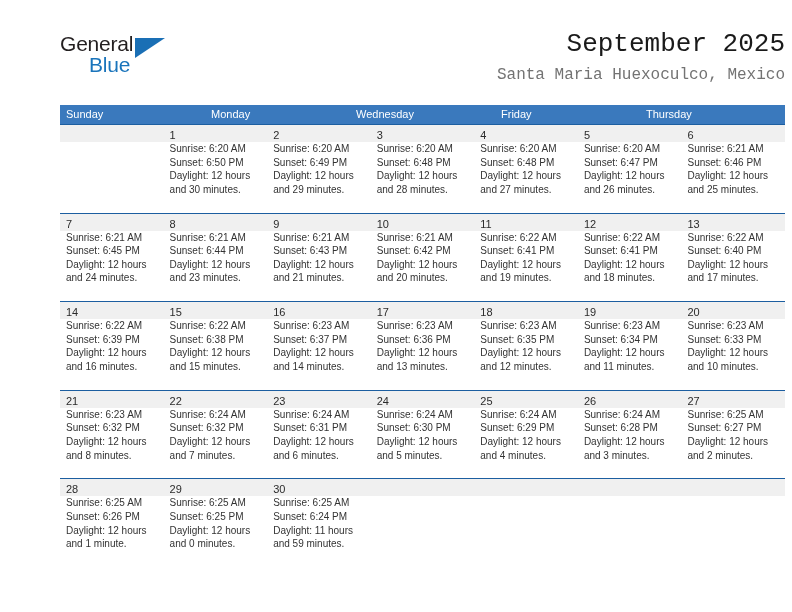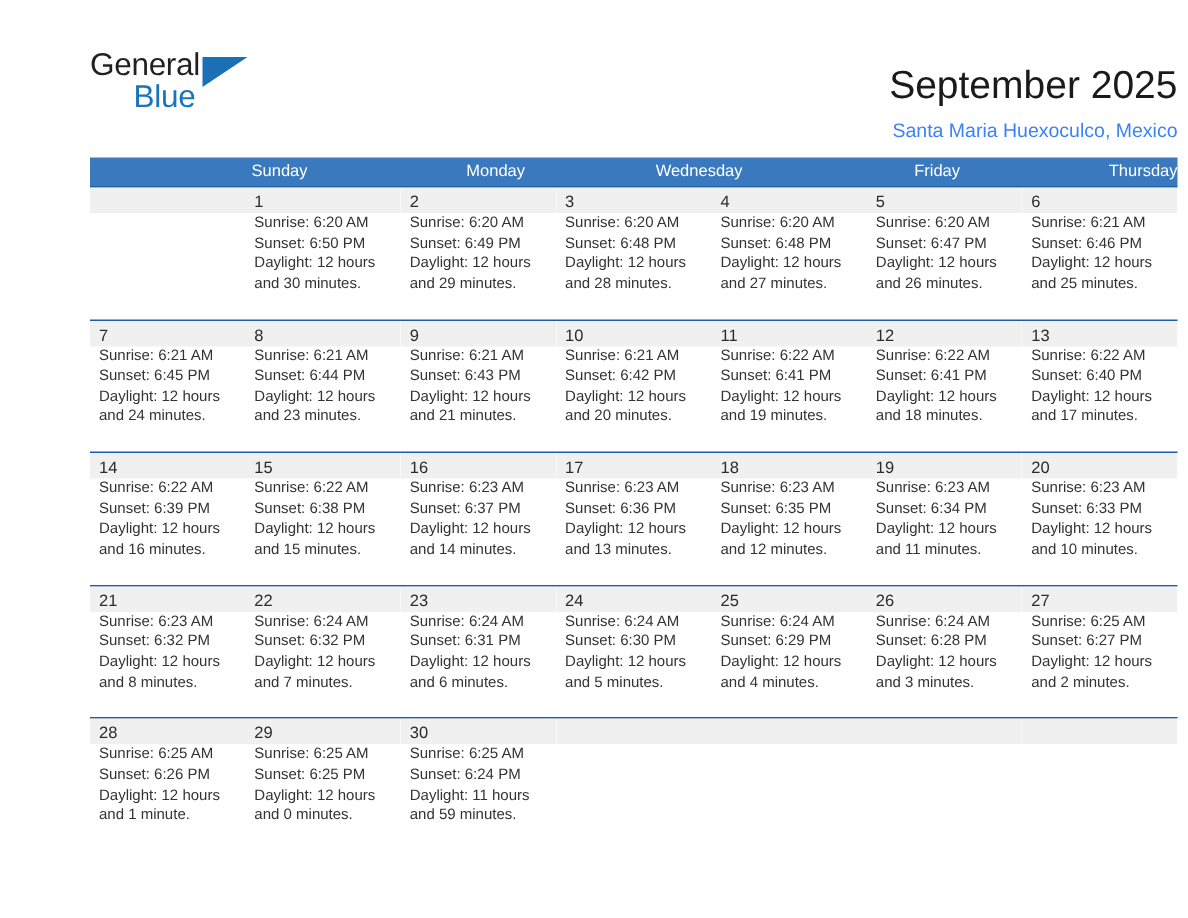--- a/index.html
+++ b/index.html
@@ -61,49 +61,49 @@
     top: 6px;
     width: 0;
     height: 0;
     border-left: 30px solid #1a6fb5;
     border-bottom: 20px solid transparent;
   }
 
   .titles {
     position: absolute;
     right: 0;
-    top: 12px;
+    top: 0;
     text-align: right;
+    font-family: Liberation Mono, monospace;
   }
   .cal-title {
     font-size: 26px;
     color: #1a1a1a;
     line-height: 32px;
     white-space: nowrap;
   }
   .cal-subtitle {
-    font-size: 13px;
-    color: #3b82f6;
+    font-size: 16px;
+    color: #737373;
     line-height: 20px;
     margin-top: 5px;
     white-space: nowrap;
   }
 
   
   .calendar {
     position: absolute;
     left: 33px;
     top: 105px;
     width: 725px;
   }
   .weekdays {
     display: flex;
     background: #3a79bd;
     height: 19px;
-    text-align: right;
   }
   .weekday {
     flex: 1 1 0;
     color: #ffffff;
     font-size: 11px;
     line-height: 19px;
     padding-left: 6px;
     box-sizing: border-box;
     white-space: nowrap;
     overflow: hidden;

